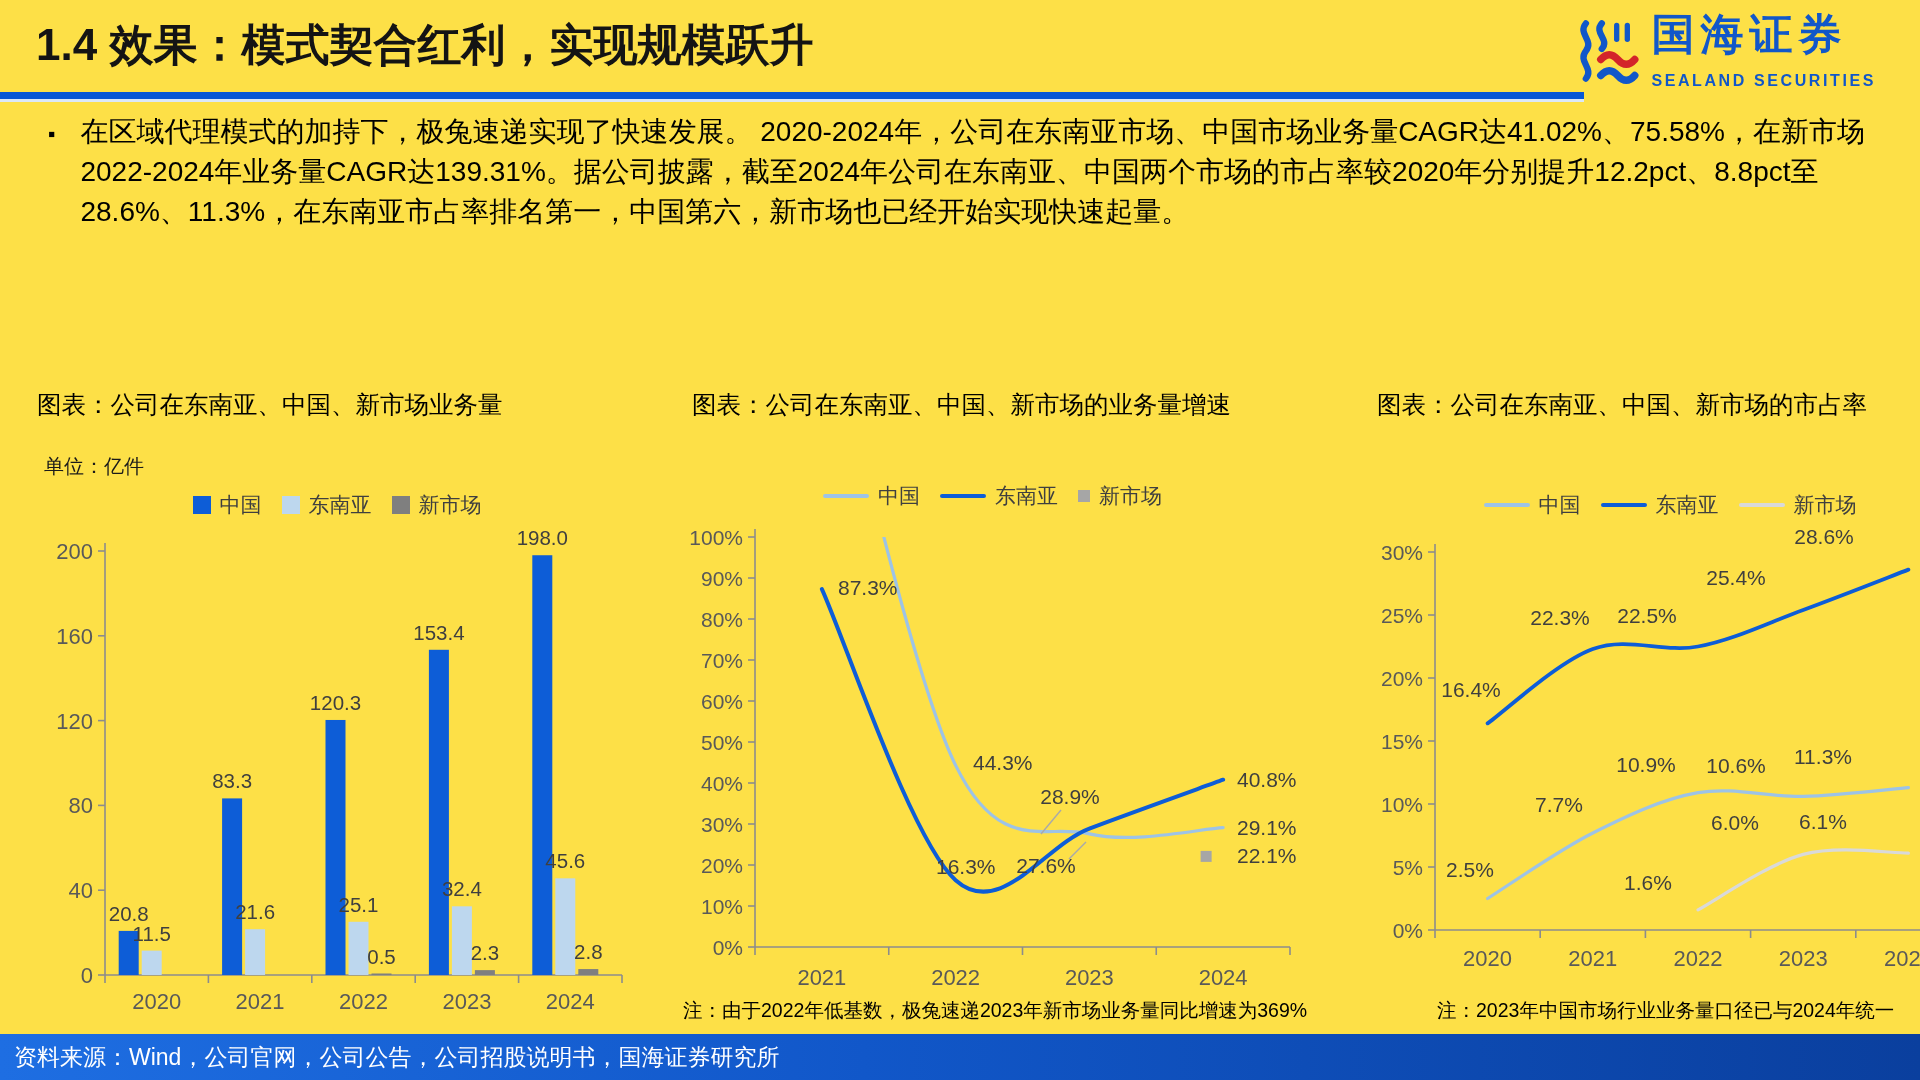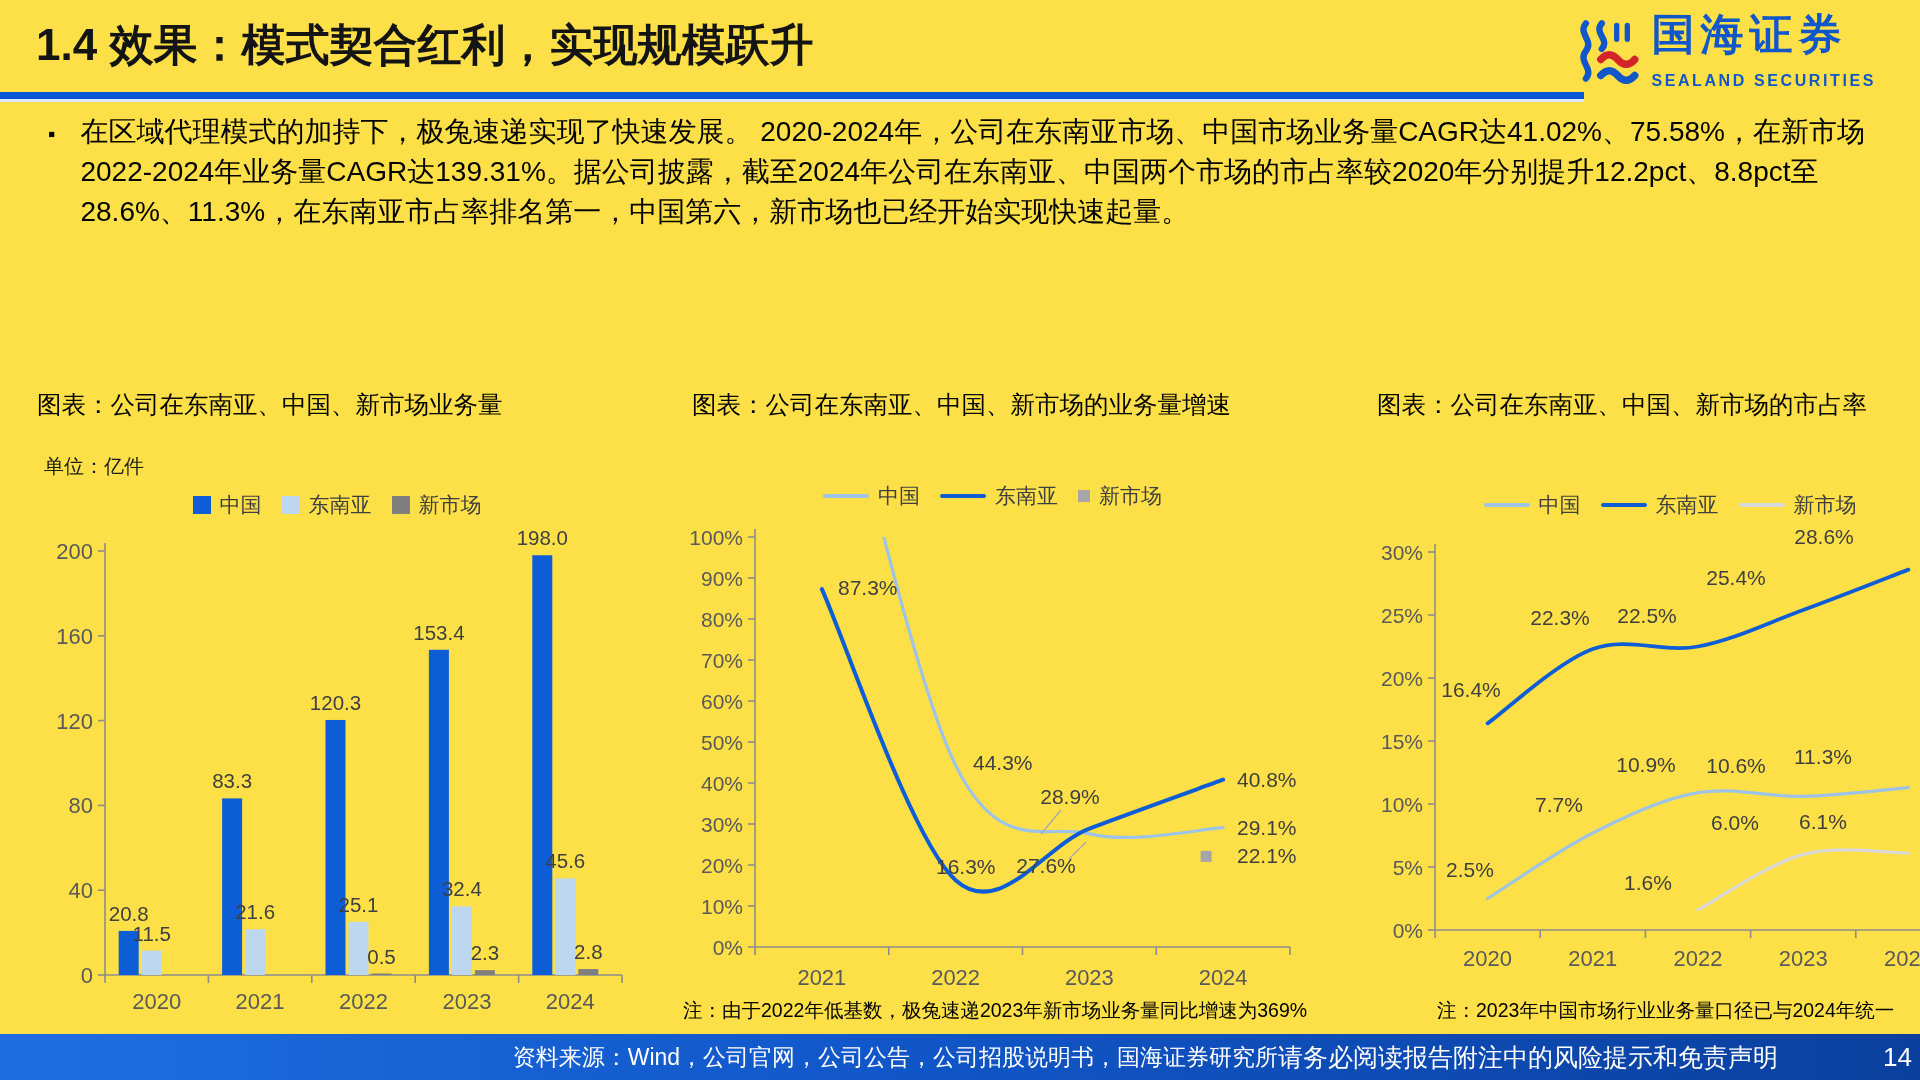--- a/index.html
+++ b/index.html
@@ -21,21 +21,21 @@
   .unit-label { position:absolute; left:7px; top:68px; font-size:20px; color:#1a1a1a; }
   .legend { position:absolute; left:0; right:0; display:flex; justify-content:center; align-items:center; gap:20px; }
   .legend .li { display:flex; align-items:center; gap:9px; }
   .legend .lt { font-size:21px; color:#3f3f3f; }
   .sw-sq { width:18px; height:18px; }
   .sw-sq-sm { width:12px; height:12px; }
   .sw-line { width:46px; height:4px; border-radius:2px; }
   .plot { position:absolute; left:0; top:0; }
   .chart-note { position:absolute; font-size:19.5px; color:#000; white-space:nowrap; }
   .footer { position:absolute; left:0; bottom:0; width:1920px; height:46px; display:flex; align-items:center;
-            justify-content:flex-end; padding:0 8px 0 14px; color:#fff;
+            justify-content:space-between; padding:0 26px 0 14px; color:#fff;
             background:linear-gradient(90deg,#1e6ee2 0%,#1157c9 45%,#0a3f9e 100%);margin-top:32px; }
   .footer-source { font-size:23px; }
   .footer-right { display:flex; align-items:center; gap:105px; }
   .footer-disclaimer { font-size:25px; }
   .page-number { font-size:26px; }
   svg text { font-family:"Liberation Sans","DejaVu Sans",sans-serif; }
 </style>
 </head>
 <body>
 
@@ -283,19 +283,15 @@
         <text x="448" y="379" font-size="21" text-anchor="middle" fill="#3f3f3f">11.3%</text>
         <text x="273" y="505" font-size="21" text-anchor="middle" fill="#3f3f3f">1.6%</text>
         <text x="360" y="445" font-size="21" text-anchor="middle" fill="#3f3f3f">6.0%</text>
         <text x="448" y="444" font-size="21" text-anchor="middle" fill="#3f3f3f">6.1%</text>
       </svg>
     <div class="chart-note" style="left:62px; top:612px;">注：2023年中国市场行业业务量口径已与2024年统一</div>
   </div>
 
   <div class="footer">
     <span class="footer-source">资料来源：Wind，公司官网，公司公告，公司招股说明书，国海证券研究所</span>
-    <div class="footer-right">
-      <span class="footer-disclaimer">请务必阅读报告附注中的风险提示和免责声明</span>
-      <span class="page-number">14</span>
-    </div>
   </div>
 
 </div>
 
 </body></html>

